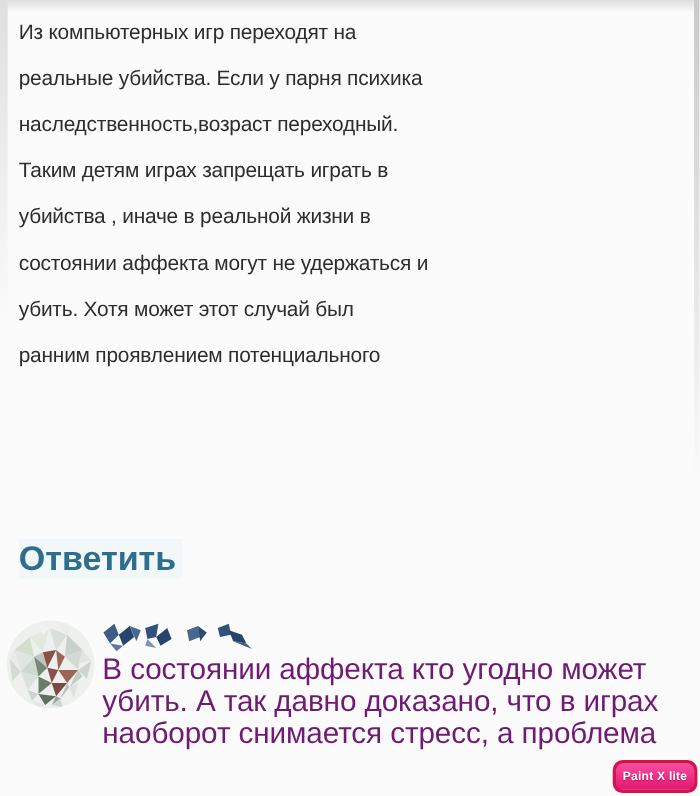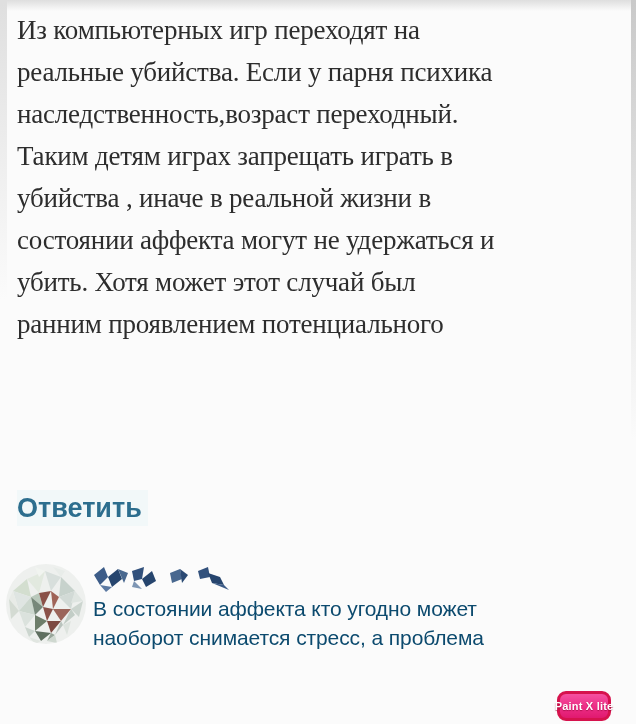--- a/index.html
+++ b/index.html
@@ -11,52 +11,51 @@
   
   .edge-top{position:absolute;left:0;top:0;width:636px;height:11px;
     background:linear-gradient(180deg,#dedede 0%, rgba(251,251,251,0) 100%);}
   .edge-left{position:absolute;left:0;top:0;width:7px;height:300px;
     background:linear-gradient(180deg,#dfdfdf 0%, rgba(251,251,251,0) 100%);}
   .edge-right{position:absolute;left:631px;top:0;width:5px;height:440px;
     background:linear-gradient(180deg,#c9c9c9 0%, rgba(251,251,251,0) 100%);}
 
   .post{
     position:absolute;left:17px;top:9px;width:612px;
-    font-size:27px;line-height:42px;color:#2d2d2d;
+    font-size:19px;line-height:42px;color:#2d2d2d;
     letter-spacing:-0.2px;
-    font-family:Liberation Serif, serif;
   }
   .post .pline{white-space:nowrap;}
 
   .reply{
     position:absolute;left:17px;top:490px;
-    font-size:27px;line-height:32px;font-weight:bold;
+    font-size:31px;line-height:32px;font-weight:bold;
     color:#2d6e8e;text-decoration:none;cursor:pointer;
     background:rgba(225,243,246,0.35);padding:2px 6px 2px 0;
   }
 
   .avatar{
     position:absolute;left:5px;top:563px;width:82px;height:82px;
     border-radius:50%;overflow:hidden;
   }
   .avatar svg{display:block;}
 
   .username-blur{
     position:absolute;left:92px;top:563px;width:142px;height:30px;
   }
 
   .ctext{
     position:absolute;left:93px;top:594px;width:530px;
-    font-size:21px;line-height:29px;color:#0c4a6e;
+    font-size:27px;line-height:29px;color:#701a75;
     letter-spacing:-0.1px;
   }
   .ctext .cline{white-space:nowrap;}
 
   .watermark{
-    position:absolute;left:557px;top:691px;width:54px;height:30px;
+    position:absolute;left:557px;top:691px;width:77px;height:30px;
     box-sizing:border-box;
     background:linear-gradient(180deg,#f550a0 0%,#ec2d85 55%,#e0196f 100%);
     border:3px solid #d6124d;border-radius:9px;
     display:flex;align-items:center;justify-content:center;
     z-index:10;
   }
   .watermark span{
     color:#ffffff;font-size:11px;font-weight:bold;
     text-shadow:0 1px 1px rgba(140,0,50,0.6);
     white-space:nowrap;letter-spacing:0.2px;
@@ -146,20 +145,21 @@
         <polygon points="88,6 96,12 90,20" fill="#2c4a73"></polygon>
         <polygon points="106,8 116,4 118,14 108,16" fill="#32517c"></polygon>
         <polygon points="116,10 128,14 132,22 120,20" fill="#27456e"></polygon>
         <polygon points="120,20 132,22 137,27" fill="#3c5c88"></polygon>
       </g>
     </svg>
   </div>
 
   <div class="ctext">
     <div class="cline">В состоянии аффекта кто угодно может</div>
+    <div class="cline">убить. А так давно доказано, что в играх</div>
     <div class="cline">наоборот снимается стресс, а проблема</div>
   </div>
 
 </div>
 
 <div class="watermark">
   <span>Paint X lite</span>
 </div>
 
 </body></html>

